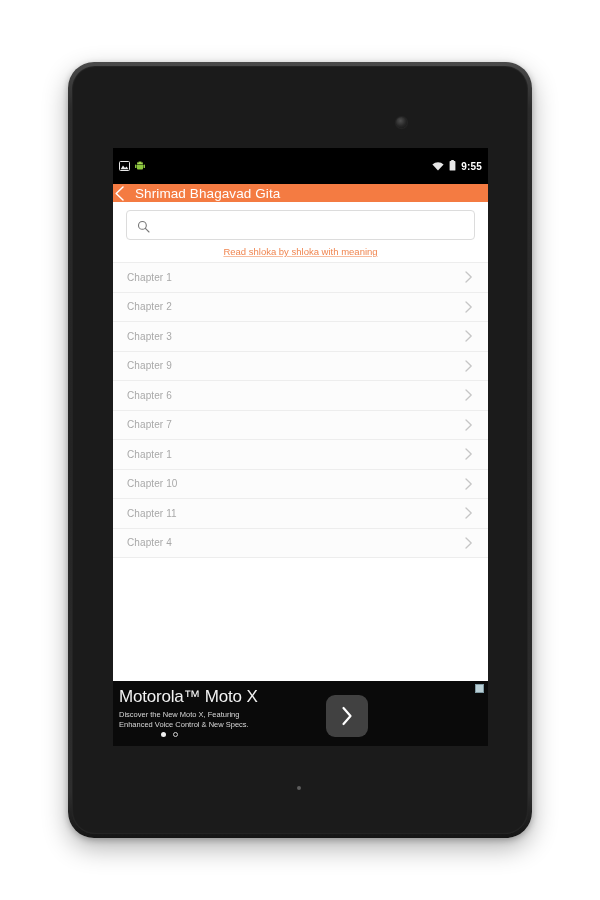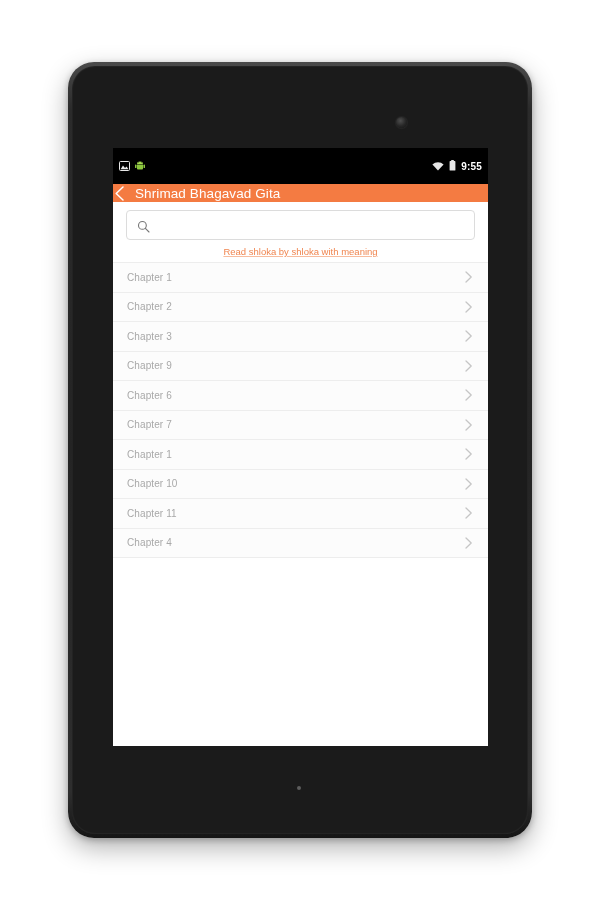--- a/index.html
+++ b/index.html
@@ -351,16 +351,35 @@
               </svg></span>
           </div>
           <div class="chapter-row">
             <span class="chapter-label">Chapter 4</span>
             <span class="row-chevron"><svg width="11" height="14" viewBox="0 0 11 14">
                 <path d="M3 2 L8.2 7 L3 12" fill="none" stroke="#c6c6c6" stroke-width="1.3" stroke-linecap="round" stroke-linejoin="round"></path>
               </svg></span>
           </div>
         </div>
 
+      <div id="ad-banner">
+        <div id="ad-text">
+          <div id="ad-title">Motorola™ Moto X</div>
+          <div id="ad-sub">
+            <div>Discover the New Moto X, Featuring</div>
+            <div>Enhanced Voice Control &amp; New Specs.</div>
+          </div>
+          <div id="ad-dots">
+            <span class="ad-dot on"></span>
+            <span class="ad-dot off"></span>
+          </div>
+        </div>
+        <div id="ad-cta">
+          <svg width="16" height="22" viewBox="0 0 16 22">
+            <path d="M4.5 3 L11.5 11 L4.5 19" fill="none" stroke="#ffffff" stroke-width="2.2" stroke-linecap="round" stroke-linejoin="round"></path>
+          </svg>
+        </div>
+        <div id="adchoices"></div>
+      </div>
     </div>
 
   </div>
 </div>
 
 </body></html>

